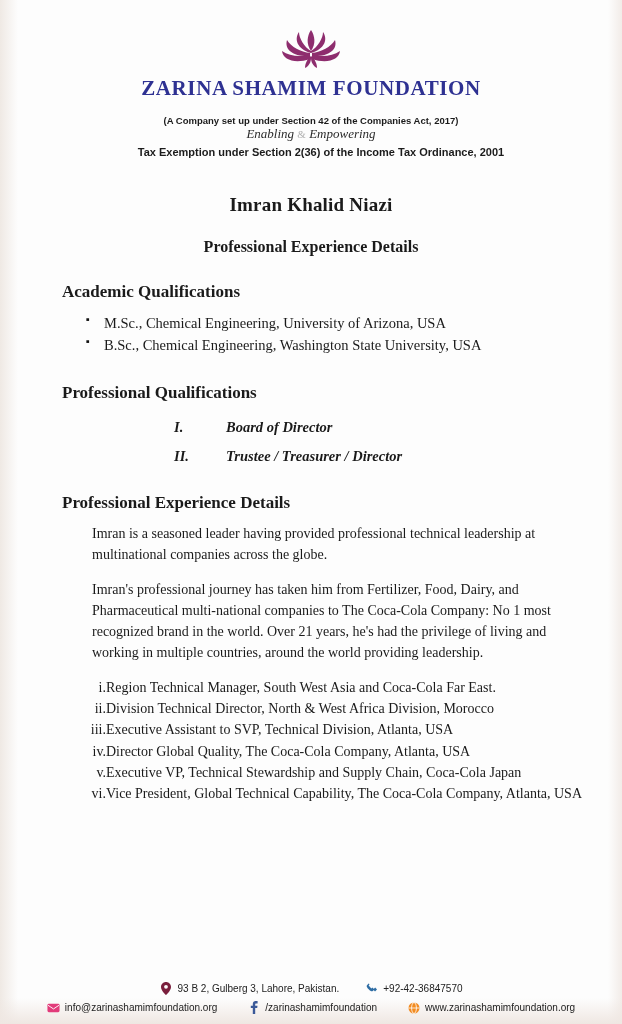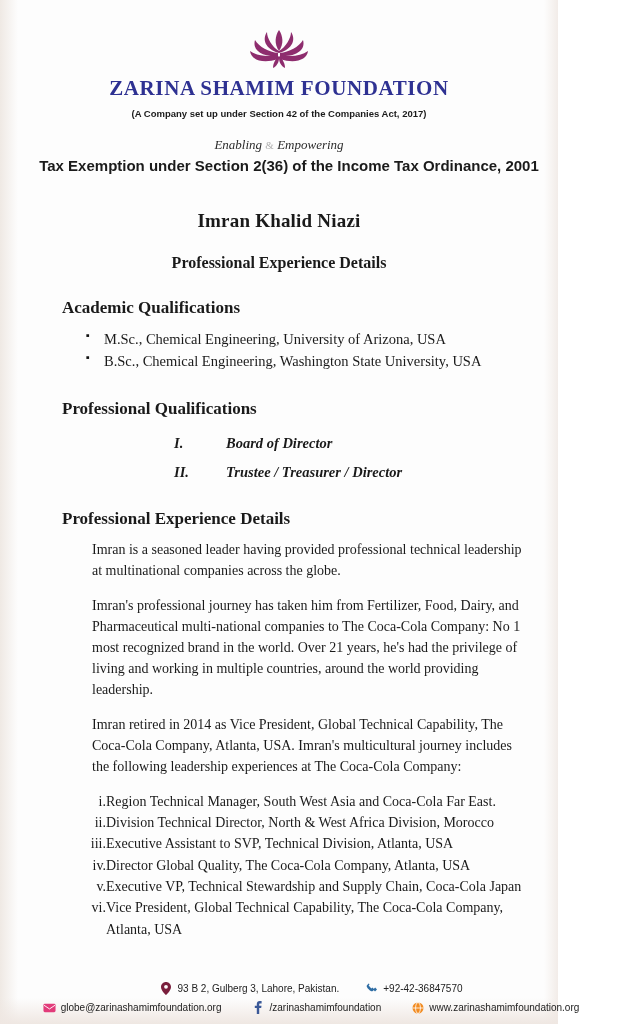--- a/index.html
+++ b/index.html
@@ -9,21 +9,21 @@
   body {
     width: 622px;
     height: 1024px;
     background: #ffffff;
     font-family: "Liberation Serif", serif;
     color: #1a1a1a;
     position: relative;
     overflow: hidden;
   }
   .page {
-    width: 558px;
+    width: 622px;
     height: 1024px;
     position: relative;
     background: #fdfdfd;
     box-sizing: border-box;
   }
 
   
   .header {
     text-align: center;
     padding-top: 24px;
@@ -43,37 +43,37 @@
     font-size: 21px;
     letter-spacing: 0.6px;
     color: #2e3192;
     margin-top: 4px;
   }
   .org-sub1 {
     font-family: "Liberation Sans", sans-serif;
     font-size: 9.5px;
     font-weight: bold;
     color: #1b1b1b;
-    margin-top: 7px;
+    margin-top: 14px;
   }
   .org-tagline {
     font-family: "Liberation Serif", serif;
     font-size: 13px;
     font-style: italic;
     color: #2b2b2b;
-    margin-top: 18px;
+    margin-top: 0;
   }
   .org-tagline .amp {
     color: #b0b0b0;
     font-style: normal;
     font-size: 11px;
   }
   .org-sub2 {
     font-family: "Liberation Sans", sans-serif;
-    font-size: 15px;
+    font-size: 11px;
     font-weight: bold;
     color: #1b1b1b;
     margin-top: 4px;
     padding-left: 20px;
   }
 
   
   .doc-title {
     text-align: center;
     font-size: 19px;
@@ -280,21 +280,20 @@
       <li>
         <span class="num">II.</span>
         <span class="txt">Trustee / Treasurer / Director</span>
       </li>
     </ol>
 
     <h2 class="section tight">Professional Experience Details</h2>
     <div class="para-block">
       <p>Imran is a seasoned leader having provided professional technical leadership at multinational companies across the globe.</p>
       <p>Imran's professional journey has taken him from Fertilizer, Food, Dairy, and Pharmaceutical multi-national companies to The Coca-Cola Company: No 1 most recognized brand in the world. Over 21 years, he's had the privilege of living and working in multiple countries, around the world providing leadership.</p>
-      <p>Imran retired in 2014 as Vice President, Global Technical Capability, The Coca-Cola Company, Atlanta, USA. Imran's multicultural journey includes the following leadership experiences at The Coca-Cola Company:</p>
     </div>
 
     <ol class="roman-exp">
       <li>
         <span class="num">i.</span>
         <span class="txt">Region Technical Manager, South West Asia and Coca-Cola Far East.</span>
       </li>
       <li>
         <span class="num">ii.</span>
         <span class="txt">Division Technical Director, North &amp; West Africa Division, Morocco</span>
@@ -339,21 +338,21 @@
       </div>
     </div>
     <div class="footer-row bottom">
       <div class="f-item">
         <span class="f-icon">
           <svg width="14" height="10" viewBox="0 0 14 10">
               <rect x="0.5" y="0.5" width="13" height="9" rx="1.5" fill="#e23b7a"></rect>
               <path d="M1 2l6 4 6-4" stroke="#fff" stroke-width="1" fill="none"></path>
             </svg>
         </span>
-        <span>globe@zarinashamimfoundation.org</span>
+        <span>info@zarinashamimfoundation.org</span>
       </div>
       <div class="f-item">
         <span class="f-icon">
           <svg width="8" height="13" viewBox="0 0 8 13">
               <path d="M5.2 13V7h2L7.5 4.7h-2.3V3.4c0-.6.2-1 1-1H7.6V.1C7.3.1 6.5 0 5.7 0 3.9 0 2.8 1.1 2.8 3.1v1.6H.8V7h2v6z" fill="#3b5998"></path>
             </svg>
         </span>
         <span>/zarinashamimfoundation</span>
       </div>
       <div class="f-item">

